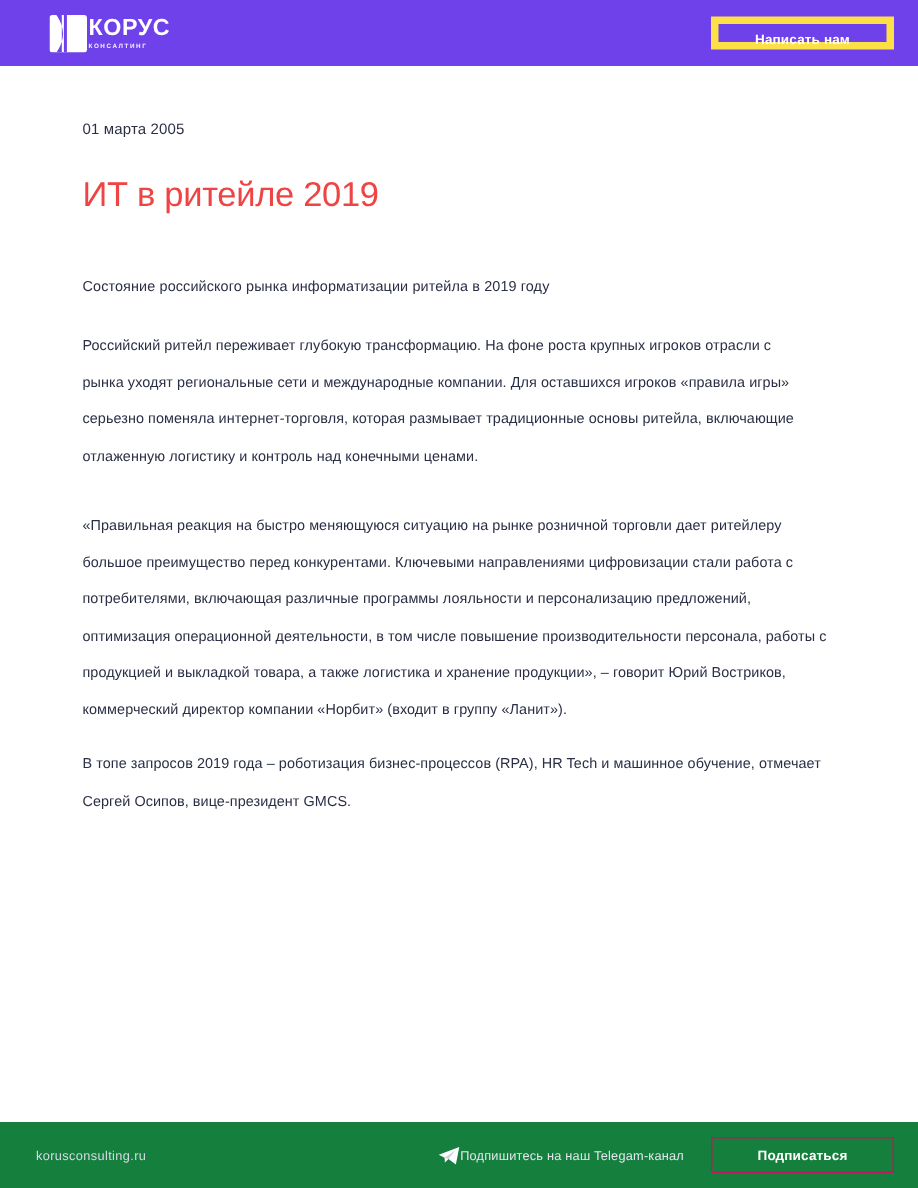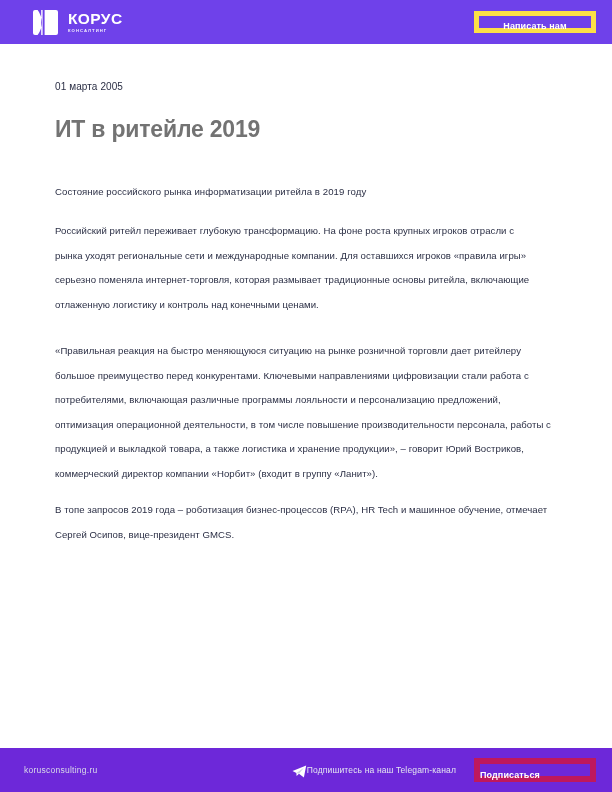--- a/index.html
+++ b/index.html
@@ -24,21 +24,21 @@
     background: #6f41ea;
     display: flex;
     align-items: center;
     justify-content: space-between;
     box-sizing: border-box;
     padding: 0 16px 0 33px;
   }
   .logo {
     display: flex;
     align-items: center;
-    gap: 10px;
+    gap: 1px;
   }
   .logo-mark {
     position: relative;
     width: 25px;
     height: 25px;
     flex: 0 0 auto;
   }
   .logo-text {
     display: flex;
     flex-direction: column;
@@ -87,22 +87,22 @@
   .article-date {
     margin-top: 37px;
     font-size: 10px;
     color: #2b2f45;
     letter-spacing: 0.1px;
   }
   .article-title {
     margin: 0;
     padding-top: 24px;
     font-size: 23px;
-    font-weight: bold;
-    color: #737373;
+    font-weight: normal;
+    color: #ef4444;
     letter-spacing: -0.2px;
   }
   .article-lead {
     margin-top: 43px;
     font-size: 9.6px;
     color: #2b2f45;
     letter-spacing: 0.08px;
   }
   .article-para {
     margin-top: 22px;
@@ -125,21 +125,21 @@
     margin-top: 12px;
   }
 
   
   .footer {
     position: absolute;
     left: 0;
     top: 748px;
     width: 612px;
     height: 44px;
-    background: #6d28d9;
+    background: #15803d;
     display: flex;
     align-items: center;
     box-sizing: border-box;
     padding: 0 16px 0 24px;
   }
   .footer-site {
     color: #d8dae8;
     font-size: 8.5px;
     letter-spacing: 0.25px;
   }
@@ -150,30 +150,30 @@
     gap: 0;
   }
   .tg-icon { width: 15px; height: 13px; flex: 0 0 auto; }
   .footer-tg-text {
     color: #e4e6f0;
     font-size: 8.5px;
     letter-spacing: 0.15px;
   }
   .footer-btn {
     margin-left: 18px;
-    border: 6px solid #be185d;
+    border: 1px solid #be185d;
     background: transparent;
     color: #ffffff;
     font-size: 9px;
     font-weight: bold;
     font-family: "Liberation Sans", sans-serif;
     width: 122px;
     height: 24px;
     line-height: 22px;
-    text-align: left;
+    text-align: center;
     cursor: pointer;
     padding: 0;
     letter-spacing: 0.1px;
   }
 </style>
 </head>
 <body>
 
 <div class="header">
 

